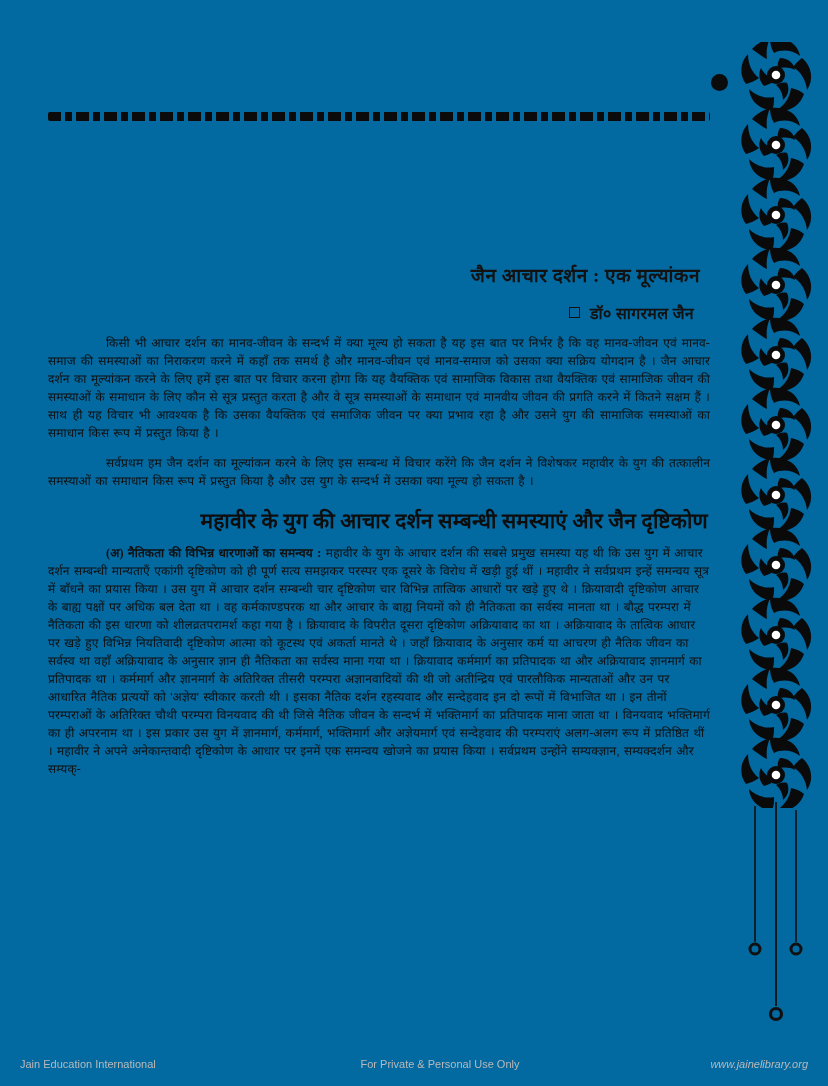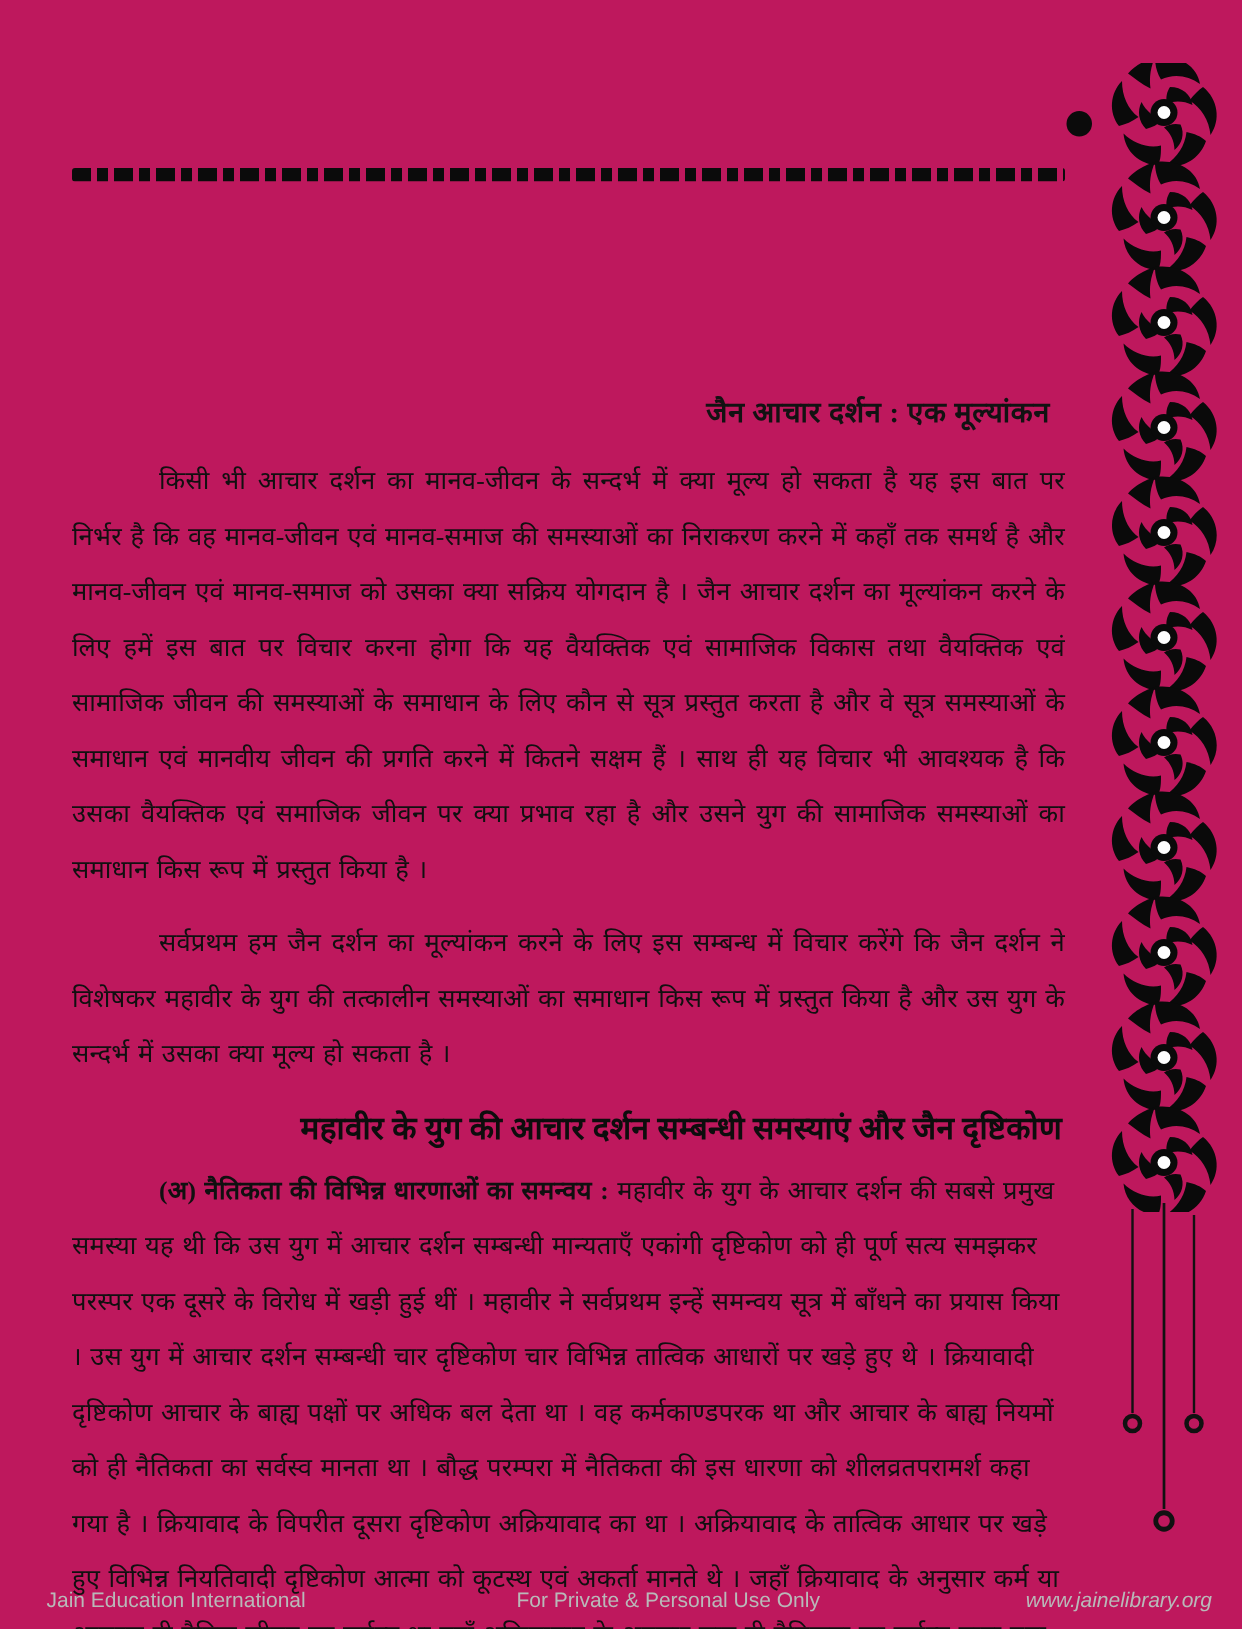--- a/index.html
+++ b/index.html
@@ -13,21 +13,21 @@
     position: relative;
     overflow: hidden;
     font-family: "Liberation Serif", "DejaVu Serif", serif;
     color: #111111;
   }
 
   
   .page {
     position: absolute;
     inset: 0;
-    background: #be185d;
+    background: #0369a1;
   }
 
   
   .top-rule {
     position: absolute;
     left: 48px;
     top: 112px;
     width: 662px;
     height: 9px;
     background-image:
@@ -109,22 +109,22 @@
   }
   .affiliation {
     font-size: 13.5px;
     color: #141414;
     margin: 0 0 20px 0;
     padding-right: 28px;
     letter-spacing: 0.2px;
   }
 
   p.body {
-    font-size: 17px;
-    line-height: 37px;
+    font-size: 12px;
+    line-height: 18px;
     text-align: justify;
     text-justify: inter-word;
     margin: 0 0 12px 0;
     color: #101010;
     word-spacing: 1.2px;
     letter-spacing: 0.15px;
   }
   p.body.indent { text-indent: 58px; }
   p.body.last   { text-align: left; margin-bottom: 12px; }
 
@@ -135,26 +135,26 @@
     margin: 16px 0 10px 0;
     padding-right: 2px;
     color: #0d0d0d;
     letter-spacing: 0.2px;
   }
   .lead-bold { font-weight: bold; }
 
   
   .footer {
     position: absolute;
-    left: 15px;
+    left: 4px;
     right: 0;
     top: 1058px;
     height: 20px;
     font-family: "Liberation Sans", "DejaVu Sans", sans-serif;
-    font-size: 14px;
+    font-size: 11px;
     color: #b9b9b9;
   }
   .footer .f-left   { position: absolute; left: 16px;  top: 0; }
   .footer .f-center { position: absolute; left: 0; right: 0; top: 0; text-align: center; margin-left: 48px; }
   .footer .f-right  { position: absolute; right: 20px; top: 0; font-style: italic; }
 </style>
 </head>
 <body>
 
 <div class="page">
@@ -204,20 +204,23 @@
       <circle cx="60" cy="149" r="5" fill="none" stroke="#111" stroke-width="3"></circle>
       <line x1="40" y1="2" x2="40" y2="206" stroke="#111" stroke-width="1.8"></line>
       <circle cx="40" cy="214" r="5.5" fill="none" stroke="#111" stroke-width="3.2"></circle>
     </svg>
   </div>
 
   <div class="content">
 
     <div class="title-block">
       <h1 class="doc-title">जैन आचार दर्शन : एक मूल्यांकन</h1>
+      <div class="byline">
+        <span class="sq"></span><span>डॉ० सागरमल जैन</span>
+      </div>
     </div>
 
     <p class="body indent">किसी भी आचार दर्शन का मानव-जीवन के सन्दर्भ में क्या मूल्य हो सकता है यह इस बात पर निर्भर है कि वह मानव-जीवन एवं मानव-समाज की समस्याओं का निराकरण करने में कहाँ तक समर्थ है और मानव-जीवन एवं मानव-समाज को उसका क्या सक्रिय योगदान है । जैन आचार दर्शन का मूल्यांकन करने के लिए हमें इस बात पर विचार करना होगा कि यह वैयक्तिक एवं सामाजिक विकास तथा वैयक्तिक एवं सामाजिक जीवन की समस्याओं के समाधान के लिए कौन से सूत्र प्रस्तुत करता है और वे सूत्र समस्याओं के समाधान एवं मानवीय जीवन की प्रगति करने में कितने सक्षम हैं । साथ ही यह विचार भी आवश्यक है कि उसका वैयक्तिक एवं समाजिक जीवन पर क्या प्रभाव रहा है और उसने युग की सामाजिक समस्याओं का समाधान किस रूप में प्रस्तुत किया है ।</p>
 
     <p class="body indent">सर्वप्रथम हम जैन दर्शन का मूल्यांकन करने के लिए इस सम्बन्ध में विचार करेंगे कि जैन दर्शन ने विशेषकर महावीर के युग की तत्कालीन समस्याओं का समाधान किस रूप में प्रस्तुत किया है और उस युग के सन्दर्भ में उसका क्या मूल्य हो सकता है ।</p>
 
     <div class="section-heading">महावीर के युग की आचार दर्शन सम्बन्धी समस्याएं और जैन दृष्टिकोण</div>
 
     <p class="body indent last"><span class="lead-bold">(अ) नैतिकता की विभिन्न धारणाओं का समन्वय :</span><span> महावीर के युग के आचार दर्शन की सबसे प्रमुख समस्या यह थी कि उस युग में आचार दर्शन सम्बन्धी मान्यताएँ एकांगी दृष्टिकोण को ही पूर्ण सत्य समझकर परस्पर एक दूसरे के विरोध में खड़ी हुई थीं । महावीर ने सर्वप्रथम इन्हें समन्वय सूत्र में बाँधने का प्रयास किया । उस युग में आचार दर्शन सम्बन्धी चार दृष्टिकोण चार विभिन्न तात्विक आधारों पर खड़े हुए थे । क्रियावादी दृष्टिकोण आचार के बाह्य पक्षों पर अधिक बल देता था । वह कर्मकाण्डपरक था और आचार के बाह्य नियमों को ही नैतिकता का सर्वस्व मानता था । बौद्ध परम्परा में नैतिकता की इस धारणा को शीलव्रतपरामर्श कहा गया है । क्रियावाद के विपरीत दूसरा दृष्टिकोण अक्रियावाद का था । अक्रियावाद के तात्विक आधार पर खड़े हुए विभिन्न नियतिवादी दृष्टिकोण आत्मा को कूटस्थ एवं अकर्ता मानते थे । जहाँ क्रियावाद के अनुसार कर्म या आचरण ही नैतिक जीवन का सर्वस्व था वहाँ अक्रियावाद के अनुसार ज्ञान ही नैतिकता का सर्वस्व माना गया था । क्रियावाद कर्ममार्ग का प्रतिपादक था और अक्रियावाद ज्ञानमार्ग का प्रतिपादक था । कर्ममार्ग और ज्ञानमार्ग के अतिरिक्त तीसरी परम्परा अज्ञानवादियों की थी जो अतीन्द्रिय एवं पारलौकिक मान्यताओं और उन पर आधारित नैतिक प्रत्ययों को 'अज्ञेय' स्वीकार करती थी । इसका नैतिक दर्शन रहस्यवाद और सन्देहवाद इन दो रूपों में विभाजित था । इन तीनों परम्पराओं के अतिरिक्त चौथी परम्परा विनयवाद की थी जिसे नैतिक जीवन के सन्दर्भ में भक्तिमार्ग का प्रतिपादक माना जाता था । विनयवाद भक्तिमार्ग का ही अपरनाम था । इस प्रकार उस युग में ज्ञानमार्ग, कर्ममार्ग, भक्तिमार्ग और अज्ञेयमार्ग एवं सन्देहवाद की परम्पराएं अलग-अलग रूप में प्रतिष्ठित थीं । महावीर ने अपने अनेकान्तवादी दृष्टिकोण के आधार पर इनमें एक समन्वय खोजने का प्रयास किया । सर्वप्रथम उन्होंने सम्यक्ज्ञान, सम्यक्दर्शन और सम्यक्-</span></p>
 

